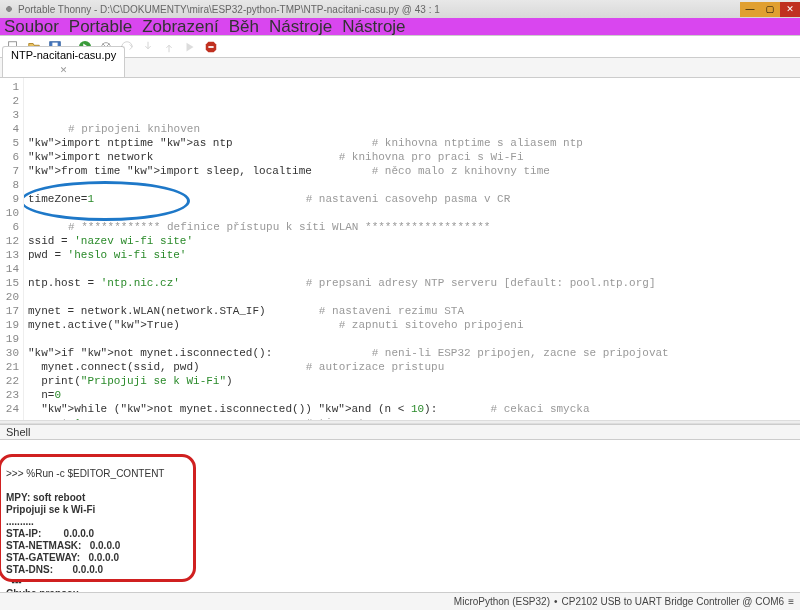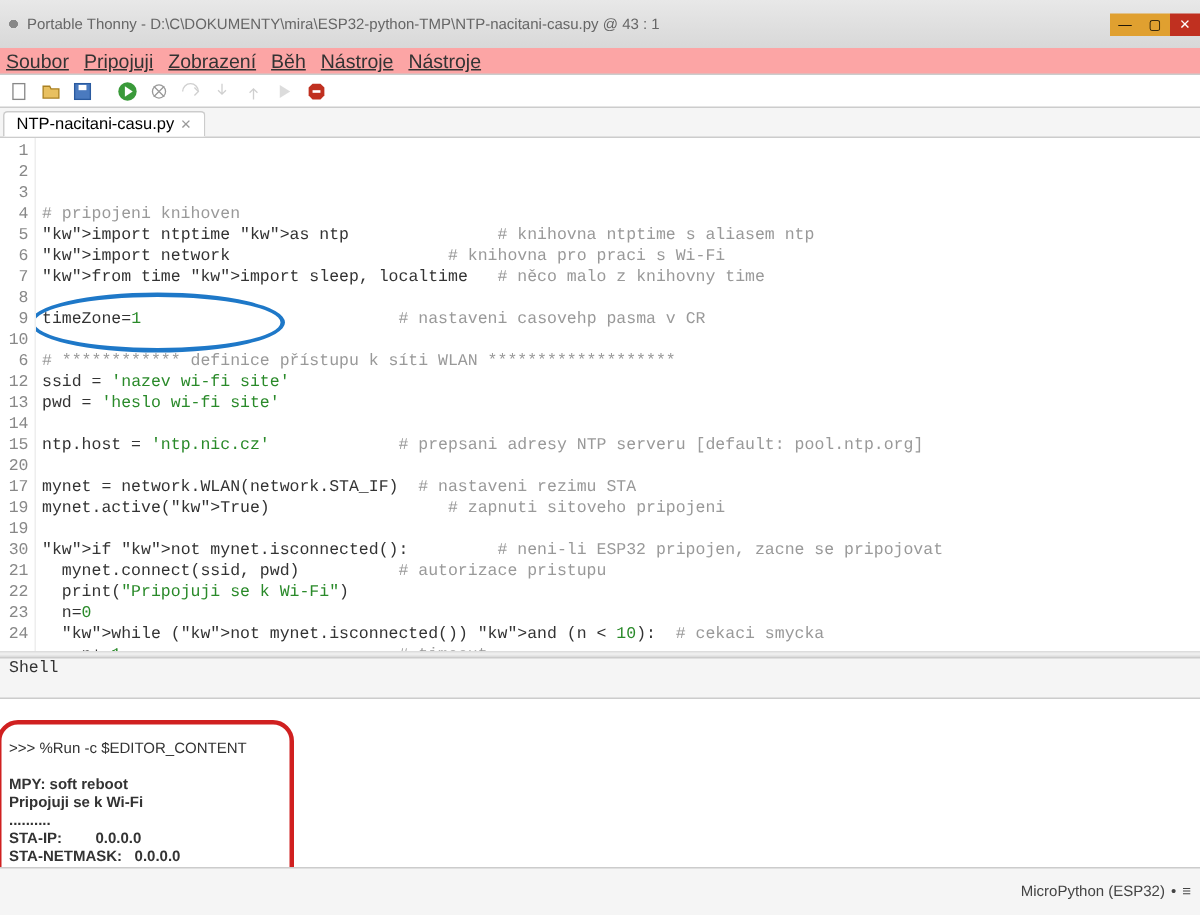--- a/index.html
+++ b/index.html
@@ -1,56 +1,56 @@
 <!DOCTYPE html>
 <html><head>
 <meta charset="utf-8">
 <style>
   * { box-sizing: border-box; margin: 0; padding: 0; }
   body { width: 800px; height: 610px; font-family: Tahoma, sans-serif; font-size: 11px; background: #f0f0f0; overflow: hidden; position: relative; }
-  .titlebar { height: 32px; background: linear-gradient(#e8e8e8,#d8d8d8); display: flex; align-items: center; padding-left: 4px; color: #666; font-size: 10px; text-align: right; }
+  .titlebar { height: 18px; background: linear-gradient(#e8e8e8,#d8d8d8); display: flex; align-items: center; padding-left: 4px; color: #666; font-size: 10px; text-align: right; }
   .ticon { width:10px;height:10px;display:inline-block;margin-right:4px;background:radial-gradient(circle,#888 40%,transparent 42%); }
   .titlebar .spacer { flex:1; }
   .winbtn { width:20px;height:15px;display:flex;align-items:center;justify-content:center;font-size:9px;cursor:default; }
   .min{background:#e0a030;color:#000;} .max{background:#e0a030;color:#000;} .cls{background:#c03020;color:#fff;}
-  .menubar { height:18px; background:#fca5a5; display:flex; align-items:center; padding:0 4px; gap:10px; border-bottom:1px solid #ccc; font-size:13px; color:#333;text-decoration:underline; }
+  .menubar { height:18px; background:#d946ef; display:flex; align-items:center; padding:0 4px; gap:10px; border-bottom:1px solid #ccc; font-size:17px; color:#333; }
   .menubar span{cursor:default;}
   .toolbar { height:22px; background:#fff; display:flex; align-items:center; padding:0 4px; gap:3px; border-bottom:1px solid #ccc; }
   .tbtn { width:18px;height:18px;display:flex;align-items:center;justify-content:center;border:none;background:none;cursor:pointer;font-size:10px;color:#666; }
   .tbtn svg{width:14px;height:14px;}
   .tabs { height:20px; background:#f5f5f5; border-bottom:1px solid #ccc; display:flex; align-items:flex-end; padding-left:2px; }
-  .tab { background:#fff;border:1px solid #ccc;border-bottom:none;padding:2px 8px;font-size:11px;border-radius:3px 3px 0 0;display:flex;align-items:center;gap:4px; }
+  .tab { background:#fff;border:1px solid #ccc;border-bottom:none;padding:2px 8px;font-size:11px;border-radius:3px 3px 0 0;display:flex;align-items:center;gap:4px;flex-direction:column; }
   .tab .x{color:#999;cursor:pointer;font-size:9px;}
   .editor { height: 342px; background:#fff; display:flex; overflow:hidden; position:relative; }
   .gutter { width:24px; background:#fff; text-align:right; color:#888; font-family:'Courier New',monospace; font-size:11px; line-height:14px; padding-top:2px; border-right:1px solid #eee; }
   .gutter div{padding-right:4px;}
-  .code { flex:1; font-family:'Courier New',monospace; font-size:11px; line-height:14px; padding:2px 4px; white-space:pre; color:#333; overflow:hidden; position:relative; } .str{color:#2a8a2a;} .cmt{color:#999;} .num{color:#2a8a2a;}
+  .code { flex:1; font-family:'Courier New',monospace; font-size:11px; line-height:14px; padding:2px 4px; white-space:pre; color:#333; overflow:hidden; position:relative; } .str{color:#2a8a2a;} .cmt{color:#999;margin-left:40px;} .num{color:#2a8a2a;}
   .annot-ellipse{position:absolute;border:3px solid #1e78c8;border-radius:50%;pointer-events:none;}
-  .shell-label { height:28px; background:#f5f5f5; border-top:1px solid #ccc; border-bottom:1px solid #ccc; padding:1px 6px; font-size:11px; color:#333;font-family:Liberation Mono, monospace; }
+  .shell-label { height:16px; background:#f5f5f5; border-top:1px solid #ccc; border-bottom:1px solid #ccc; padding:1px 6px; font-size:11px; color:#333; }
   .shell { height: 156px; background:#fff; font-family:Liberation Sans, sans-serif; font-size:10px; line-height:12px; padding:4px 6px; white-space:pre; color:#333; position:relative; overflow:hidden; }
   .shell .bold{font-weight:bold;}
   .annot-round{position:absolute;border:3px solid #d02020;border-radius:14px;pointer-events:none;}
-  .status { position:absolute;bottom:0;left:0;right:0;height:32px;background:#f5f5f5;border-top:1px solid #ccc;display:flex;align-items:center;justify-content:flex-end;padding:0 6px;font-size:10px;color:#444;gap:4px; }
+  .status { position:absolute;bottom:0;left:0;right:0;height:18px;background:#f5f5f5;border-top:1px solid #ccc;display:flex;align-items:center;justify-content:flex-end;padding:0 6px;font-size:10px;color:#444;gap:4px; }
   .sash{height:4px;background:#eee;border-top:1px solid #ddd;border-bottom:1px solid #ddd;cursor:ns-resize;}
 </style>
 </head>
 <body>
 
 <div class="titlebar">
   <span class="ticon"></span>
   <span>Portable Thonny  -  D:\C\DOKUMENTY\mira\ESP32-python-TMP\NTP-nacitani-casu.py  @  43 : 1</span>
   <span class="spacer"></span>
   <div class="winbtn min">—</div>
   <div class="winbtn max">▢</div>
   <div class="winbtn cls">✕</div>
 </div>
 
 <div class="menubar">
   <span>Soubor</span>
-  <span>Pripojuji</span>
+  <span>Portable</span>
   <span>Zobrazení</span>
   <span>Běh</span>
   <span>Nástroje</span>
   <span>Nástroje</span>
 </div>
 
 <div class="toolbar">
   <button class="tbtn">
       <svg viewBox="0 0 16 16">
         <rect x="3" y="2" width="9" height="12" fill="none" stroke="#888"></rect>
@@ -151,14 +151,15 @@
 <div class="sash"></div>
 <div class="shell-label">Shell</div>
 
 <div class="shell" id="shell">
   <div class="annot-round" style="left:-2px;top:14px;width:198px;height:128px;"></div>
 <div>&gt;&gt;&gt; %Run -c $EDITOR_CONTENT</div><div class="bold">&nbsp;</div><div class="bold">MPY: soft reboot</div><div class="bold">Pripojuji se k Wi-Fi</div><div class="bold">..........</div><div class="bold">STA-IP:        0.0.0.0</div><div class="bold">STA-NETMASK:   0.0.0.0</div><div class="bold">STA-GATEWAY:   0.0.0.0</div><div class="bold">STA-DNS:       0.0.0.0</div><div class="bold">  ---</div><div class="bold">Chyba prenosu</div></div>
 
 <div class="status">
   <span>MicroPython (ESP32)</span>
   <span>•</span>
+  <span>CP2102 USB to UART Bridge Controller @ COM6</span>
   <span>≡</span>
 </div>
 
 </body></html>

